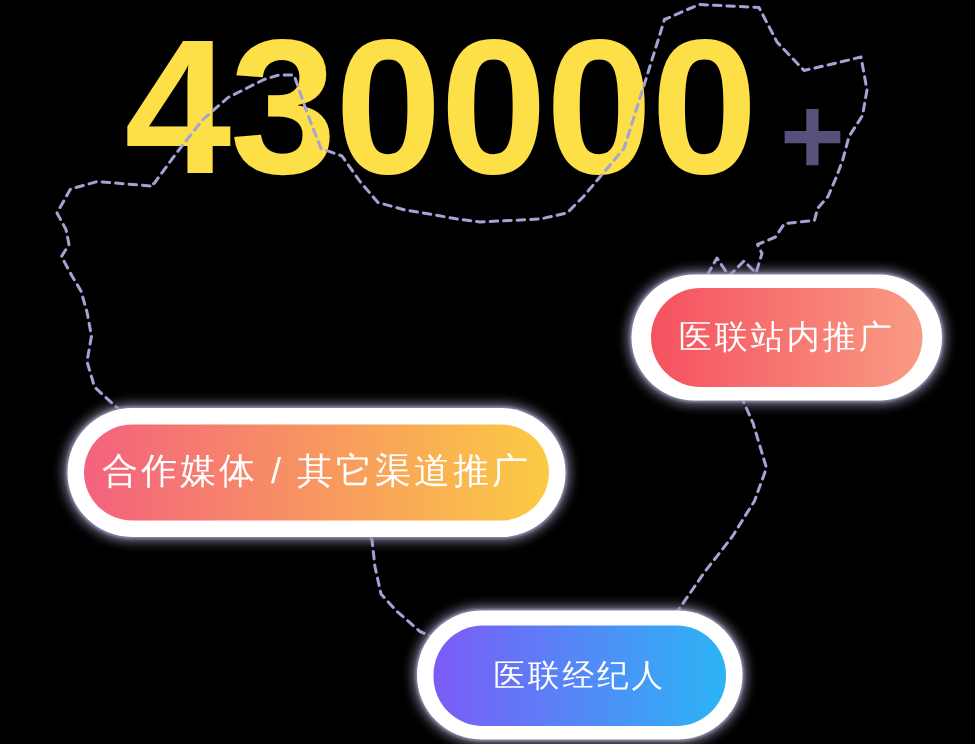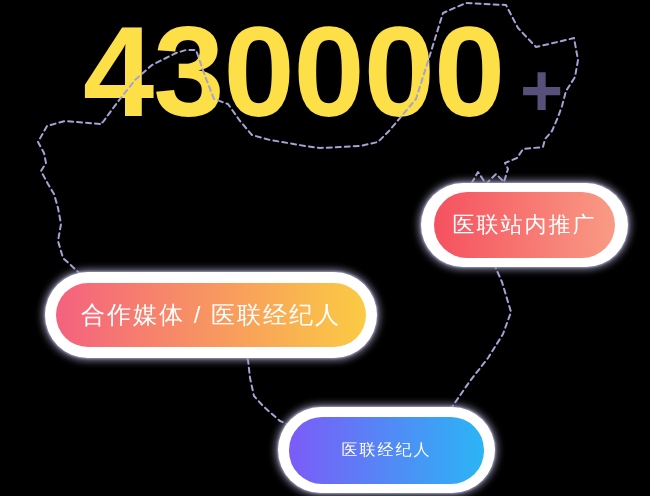--- a/index.html
+++ b/index.html
@@ -35,21 +35,21 @@
     font-family:"Liberation Sans", sans-serif;
   }
   .pill-onsite{left:421px;top:183px;width:207px;height:84px;border-radius:42px;}
   .pill-onsite .pill-inner{width:181px;height:66px;border-radius:33px;}
   .pill-onsite .pill-label{font-size:22px;}
   .pill-media{left:45px;top:272px;width:332px;height:86px;border-radius:43px;}
   .pill-media .pill-inner{width:310px;height:64px;border-radius:32px;}
   .pill-media .pill-label{font-size:24px;}
   .pill-broker{left:278px;top:407px;width:217px;height:86px;border-radius:43px;}
   .pill-broker .pill-inner{width:195px;height:67px;border-radius:33px;}
-  .pill-broker .pill-label{font-size:16px;}
+  .pill-broker .pill-label{font-size:21px;}
 </style>
 </head>
 <body>
 
 <div class="stage">
 
   <div class="headline-number">430000</div>
   <div class="headline-plus">+</div>
 
   <svg class="map-svg" viewBox="0 0 650 496" xmlns="http://www.w3.org/2000/svg">
@@ -66,21 +66,21 @@
   </svg>
 
   <div class="pill-outer pill-onsite">
     <div class="pill-inner" style="background: linear-gradient(90deg, rgb(245, 81, 95), rgb(249, 155, 132));">
       <span class="pill-label">医联站内推广</span>
     </div>
   </div>
 
   <div class="pill-outer pill-media">
     <div class="pill-inner" style="background: linear-gradient(90deg, rgb(244, 97, 127), rgb(251, 203, 67));">
-      <span class="pill-label">合作媒体 / 医联经纪人</span>
+      <span class="pill-label">合作媒体 / 其它渠道推广</span>
     </div>
   </div>
 
   <div class="pill-outer pill-broker">
     <div class="pill-inner" style="background: linear-gradient(90deg, rgb(124, 91, 247), rgb(43, 181, 245));">
       <span class="pill-label">医联经纪人</span>
     </div>
   </div>
 
 </div>

